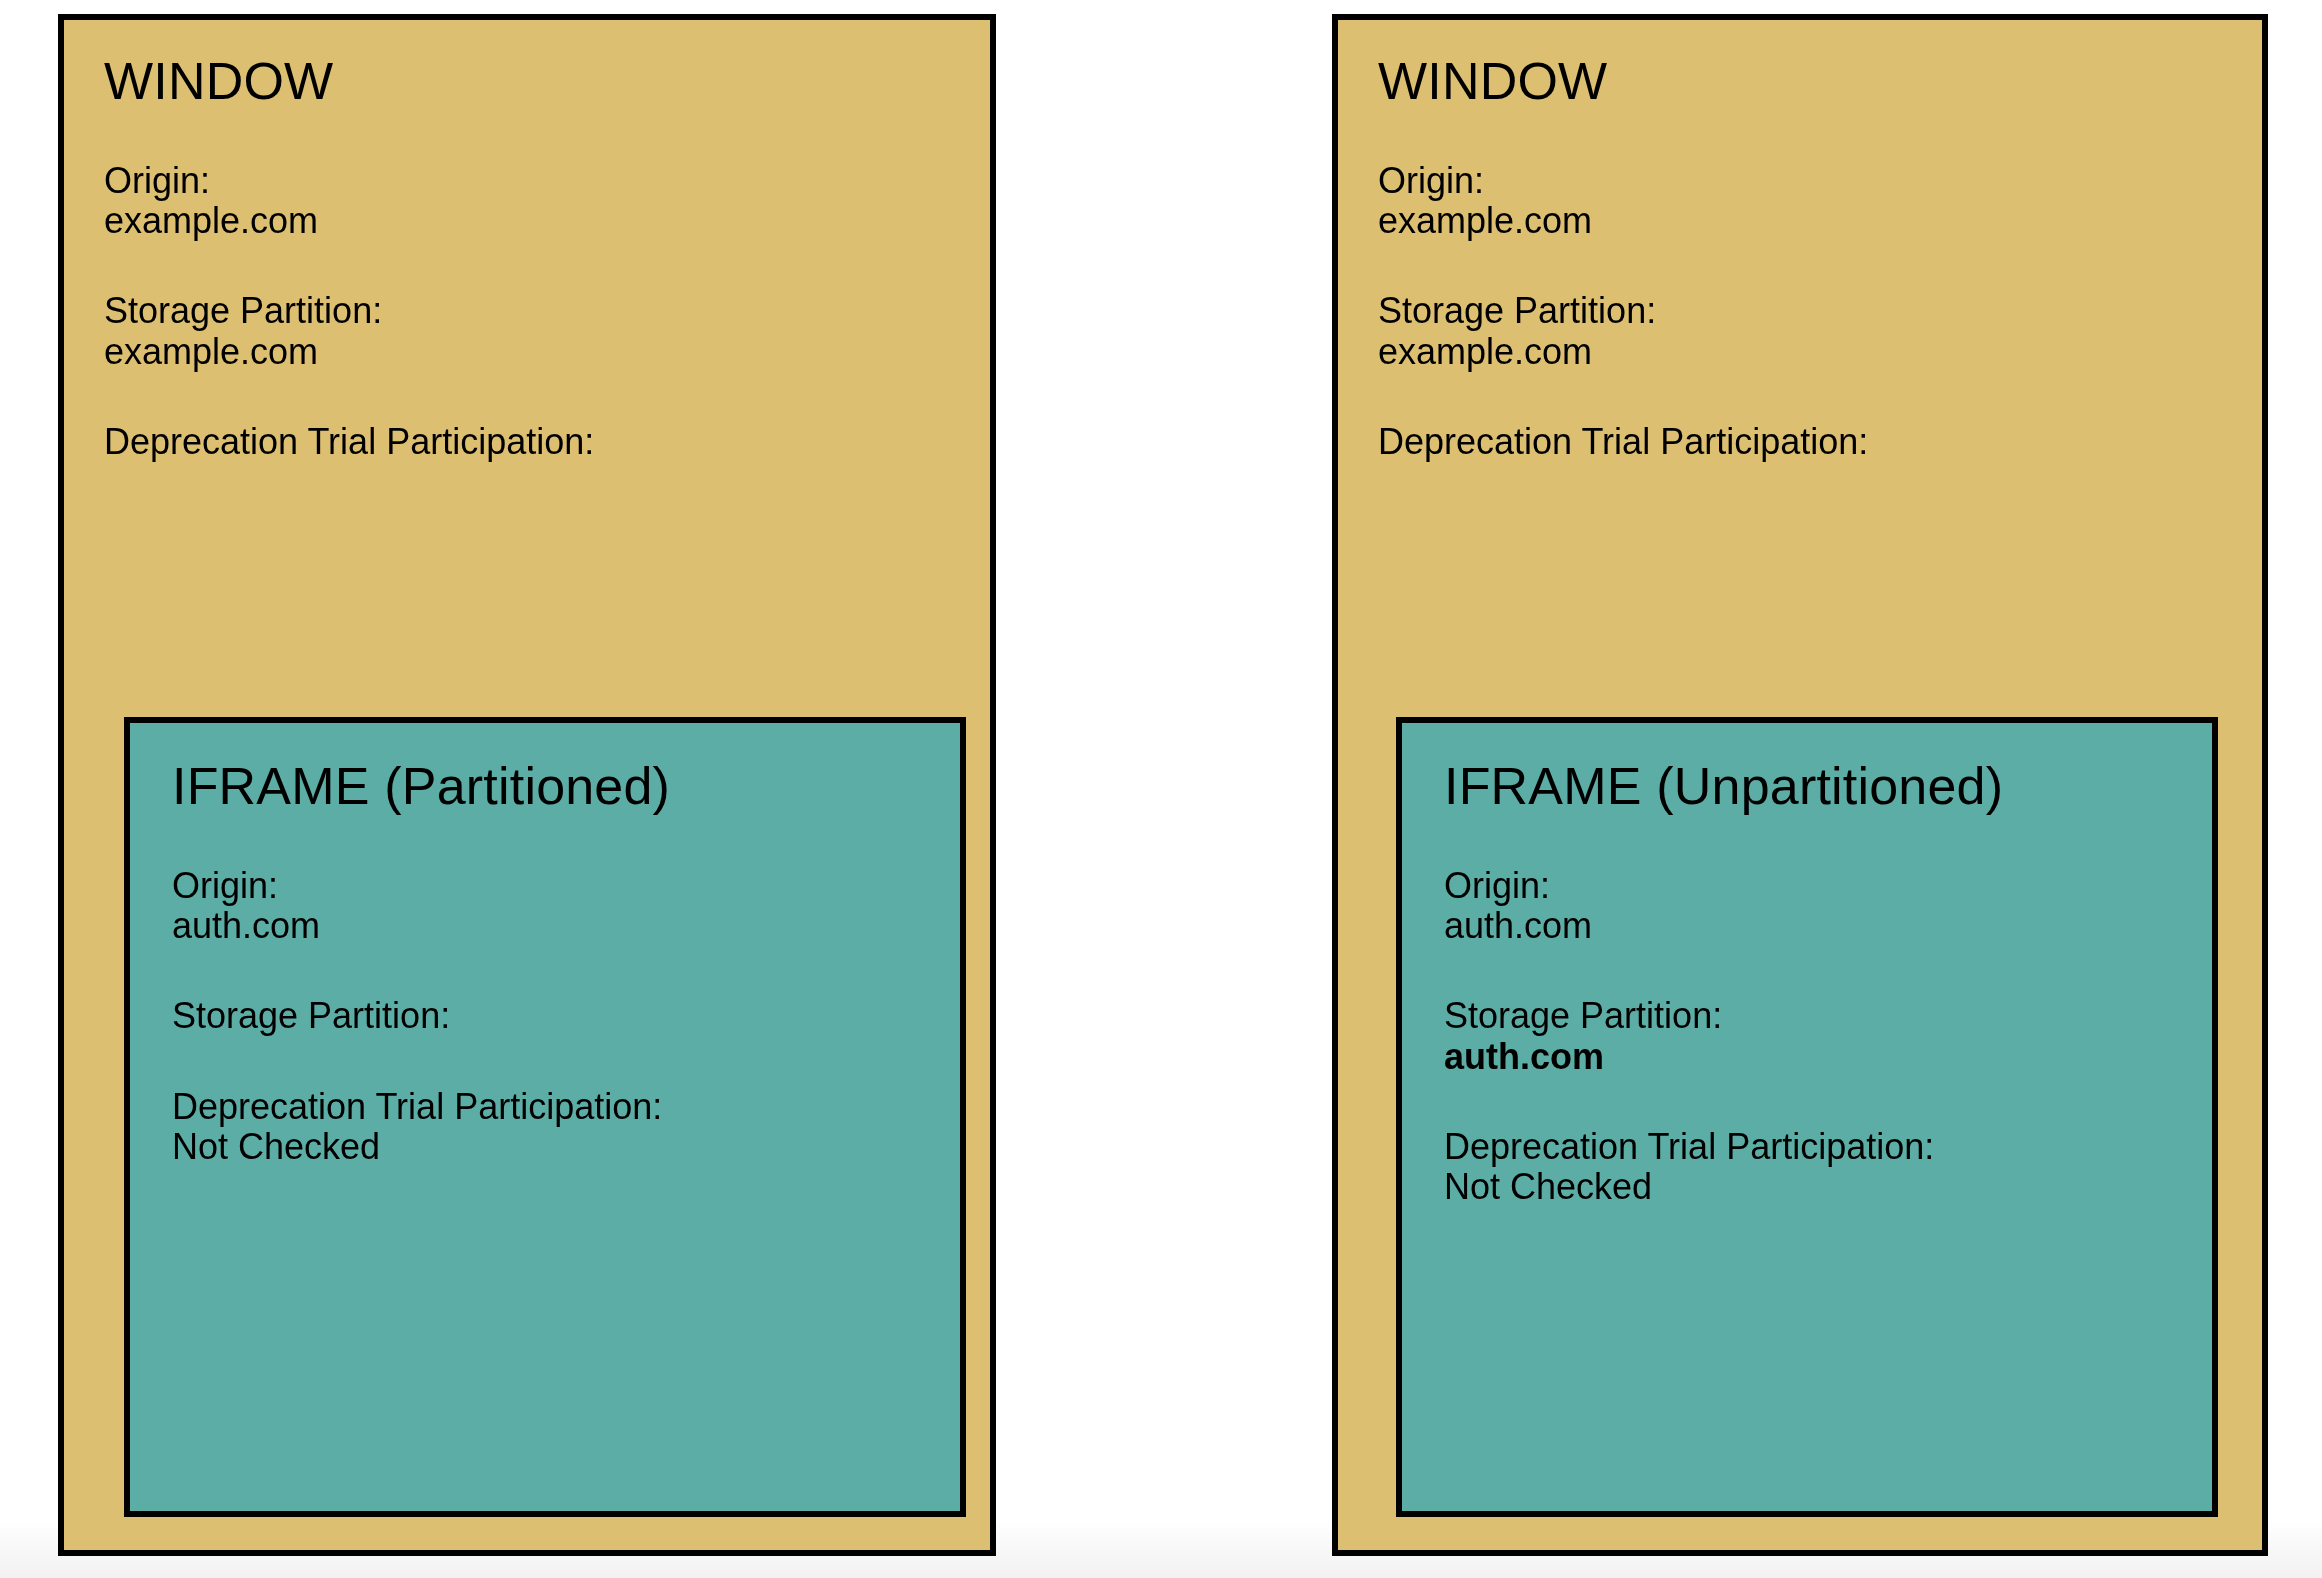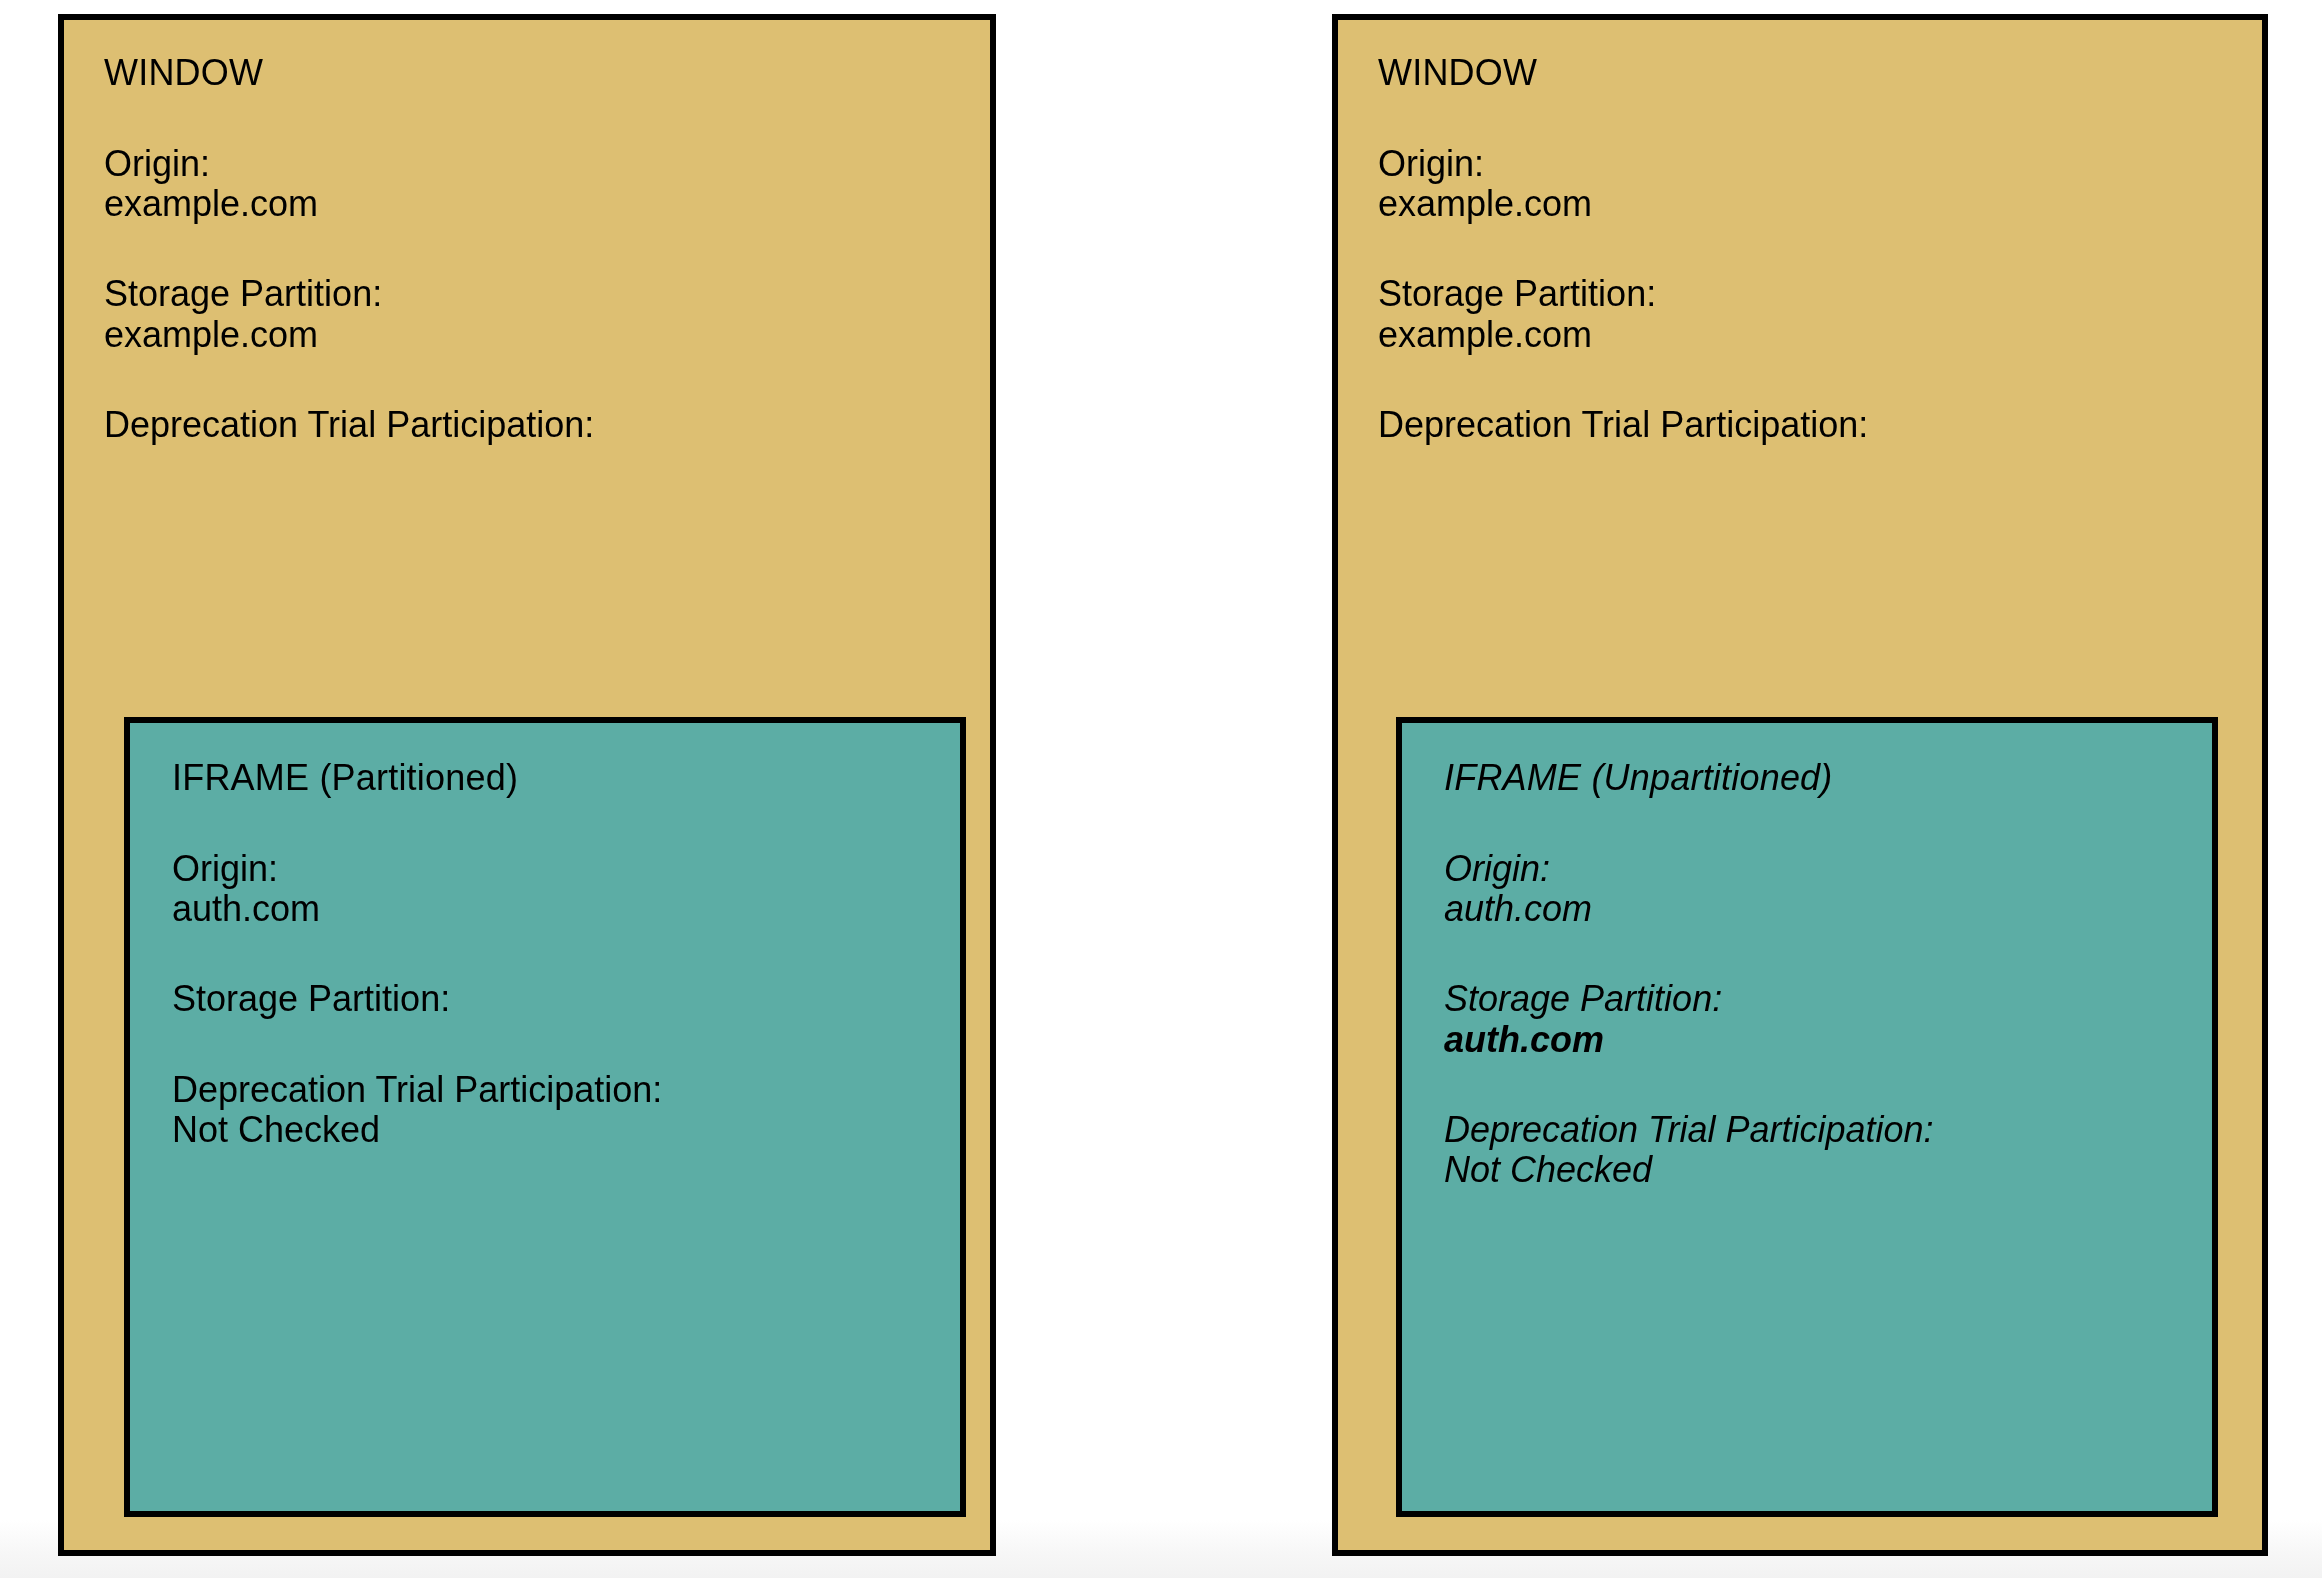--- a/index.html
+++ b/index.html
@@ -48,38 +48,38 @@
 
   
   .iframe-box {
     position: absolute;
     box-sizing: border-box;
     border: 6px solid #000000;
     background: #5cada5;
     padding-left: 12px;
   }
   .iframe-box.left  { left: 60px; top: 697px; width: 842px; height: 800px; }
-  .iframe-box.right { left: 58px; top: 697px; width: 822px; height: 800px; font-style: italic; }
+  .iframe-box.right { left: 58px; top: 697px; width: 822px; height: 800px; }
 
   
   .window-content {
     position: absolute;
     left: 40px;
     top: 34px;
     right: 20px;
   }
   .iframe-content {
     position: absolute;
     left: 42px;
     top: 36px;
     right: 16px;
   }
 
   .heading {
-    font-size: 36px;
+    font-size: 52px;
     line-height: 1.05;
     letter-spacing: 0.2px;
     white-space: nowrap;
   }
 
   .field {
     margin-top: 50px;
   }
   .field.first { margin-top: 52px; }
 

